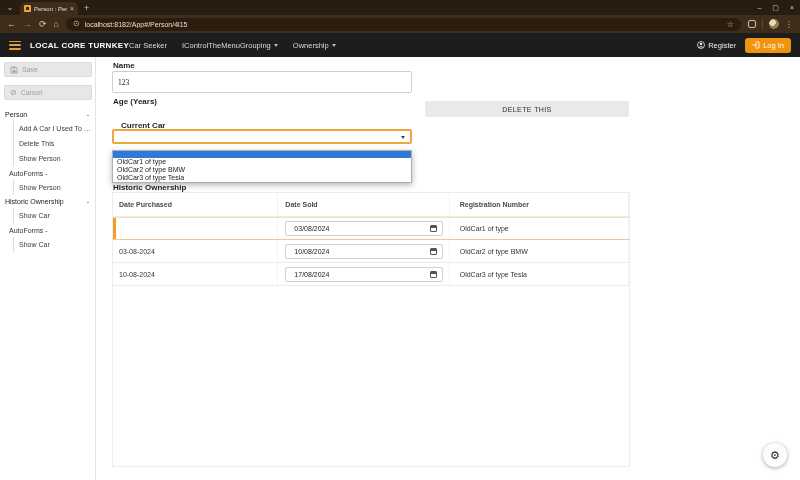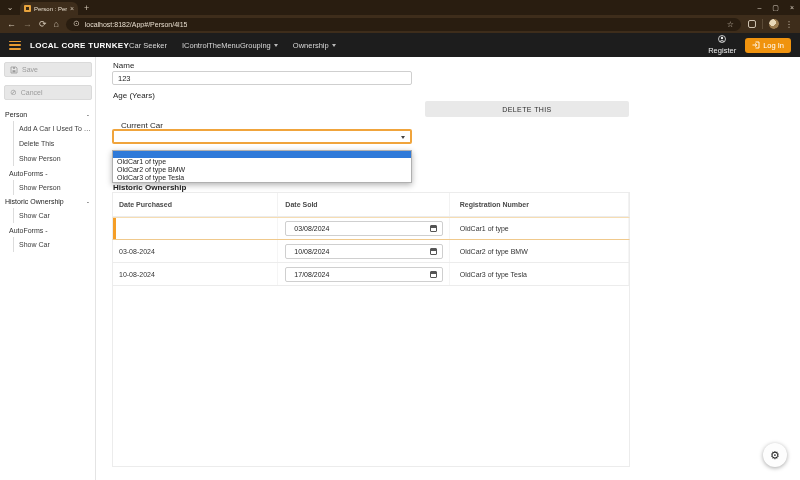--- a/index.html
+++ b/index.html
@@ -37,44 +37,44 @@
 
   
   .appnav { height:24px; background:#1d1d1d; display:flex; align-items:center; padding:0 9px; color:#e8e8e8; }
   .hamburger { width:12px; height:9px; display:flex; flex-direction:column; justify-content:space-between; margin-right:9px; }
   .hamburger span { display:block; height:1.6px; background:#e89b32; border-radius:1px; }
   .brand { font-size:8px; font-weight:bold; color:#fff; letter-spacing:.3px; margin-right:0; white-space:nowrap; }
   .navitem { font-size:7.5px; color:#d8d8d8; margin-right:15px; display:flex; align-items:center; gap:3px; white-space:nowrap;text-align:center; }
   .caret { width:0; height:0; border-left:2.5px solid transparent; border-right:2.5px solid transparent;
            border-top:3px solid #b9b9b9; }
   .nav-spacer { flex:1; }
-  .register { display:flex; align-items:center; gap:3px; font-size:7.5px; color:#eee; margin-right:9px;flex-direction:column; }
+  .register { display:flex; align-items:center; gap:3px; font-size:7.5px; color:#eee; margin-right:9px; }
   .login-btn { background:#f0930e; color:#fff; border:none; border-radius:3px; height:15px;
                display:flex; align-items:center; gap:3px; padding:0 7px; font-size:7.5px;
                font-family:"Liberation Sans", sans-serif; }
 
   
   .appbody { display:flex; height:423px; }
   .sidebar { width:96px; border-right:1px solid #e4e4e4; padding-top:5px; flex:0 0 auto; background:#fff; }
   .side-btn { width:88px; height:15px; margin:0 0 8px 4px; background:#e7e7e7; border:1px solid #dadada;
               border-radius:2px; color:#9b9b9b; font-size:7px; display:flex; align-items:center; gap:4px;
               padding:0 5px; font-family:"Liberation Sans", sans-serif; }
   .side-btn .ic { font-size:8px; line-height:8px; color:#9b9b9b; }
   .tree { margin-top:8px; font-size:7px; color:#3a3a3a; }
   .tree-header { display:flex; justify-content:space-between; align-items:center; padding:3px 6px 3px 5px;
                  color:#222; }
   .tree-item { margin-left:13px; border-left:1px solid #dcdcdc; padding:4px 2px 4px 5px;
                white-space:nowrap; overflow:hidden; text-overflow:ellipsis; }
   .tree-sub { padding:4px 2px 3px 9px; color:#333; }
 
   
   .main { position:relative; flex:1; background:#fff; }
-  .flabel { position:absolute; font-size:8px; font-weight:normal; color:#1f1f1f; }
-  .tinput { position:absolute; width:300px; height:14px; border:1px solid #cfcfcf; border-radius:2px;
-            font-size:7.5px; padding:0 5px; color:#222; font-family:Liberation Sans, sans-serif; }
+  .flabel { position:absolute; font-size:8px; font-weight:bold; color:#1f1f1f; }
+  .tinput { position:absolute; width:300px; height:22px; border:1px solid #cfcfcf; border-radius:2px;
+            font-size:7.5px; padding:0 5px; color:#222; font-family:Liberation Serif, serif; }
   .delete-btn { position:absolute; left:329px; top:44px; width:204px; height:16px; background:#e9e9e9;
                 border:none; border-radius:2px; font-size:7px; color:#2e2e2e; letter-spacing:.4px;
                 font-family:"Liberation Sans", sans-serif; }
   .select { position:absolute; left:16px; top:72px; width:300px; height:15px; background:#fff;
             border:2px solid #f0a43c; border-radius:2px; display:flex; align-items:center; }
   .select .sel-caret { position:absolute; right:5px; top:5px; width:0; height:0;
             border-left:2.5px solid transparent; border-right:2.5px solid transparent; border-top:3.5px solid #444; }
   .dropdown { position:absolute; left:16px; top:93px; width:300px; background:#fff;
               border:1px solid #b0b0b0; box-shadow:0 2px 6px rgba(0,0,0,.3); z-index:10; }
   .dd-blank { height:7px; background:#2f7ad9; }
@@ -213,21 +213,21 @@
       <div class="tree-item">Show Car</div>
       <div class="tree-sub">AutoForms -</div>
       <div class="tree-item">Show Car</div>
     </div>
   </aside>
 
   <main class="main">
     <div class="flabel" style="left:17px; top:4px;">Name</div>
     <input class="tinput" style="left: 16px; top: 14px;" value="123">
 
-    <div class="flabel" style="left:17px; top:34px;">Age (Years)</div>
+    <div class="flabel" style="left:17px; top:40px;">Age (Years)</div>
 
     <button class="delete-btn">DELETE THIS</button>
 
     <div class="flabel" style="left:17px; top:64px;margin-left:8px;">Current Car</div>
     <div class="select">
       <span></span>
       <span class="sel-caret"></span>
     </div>
 
     <div class="dropdown">

